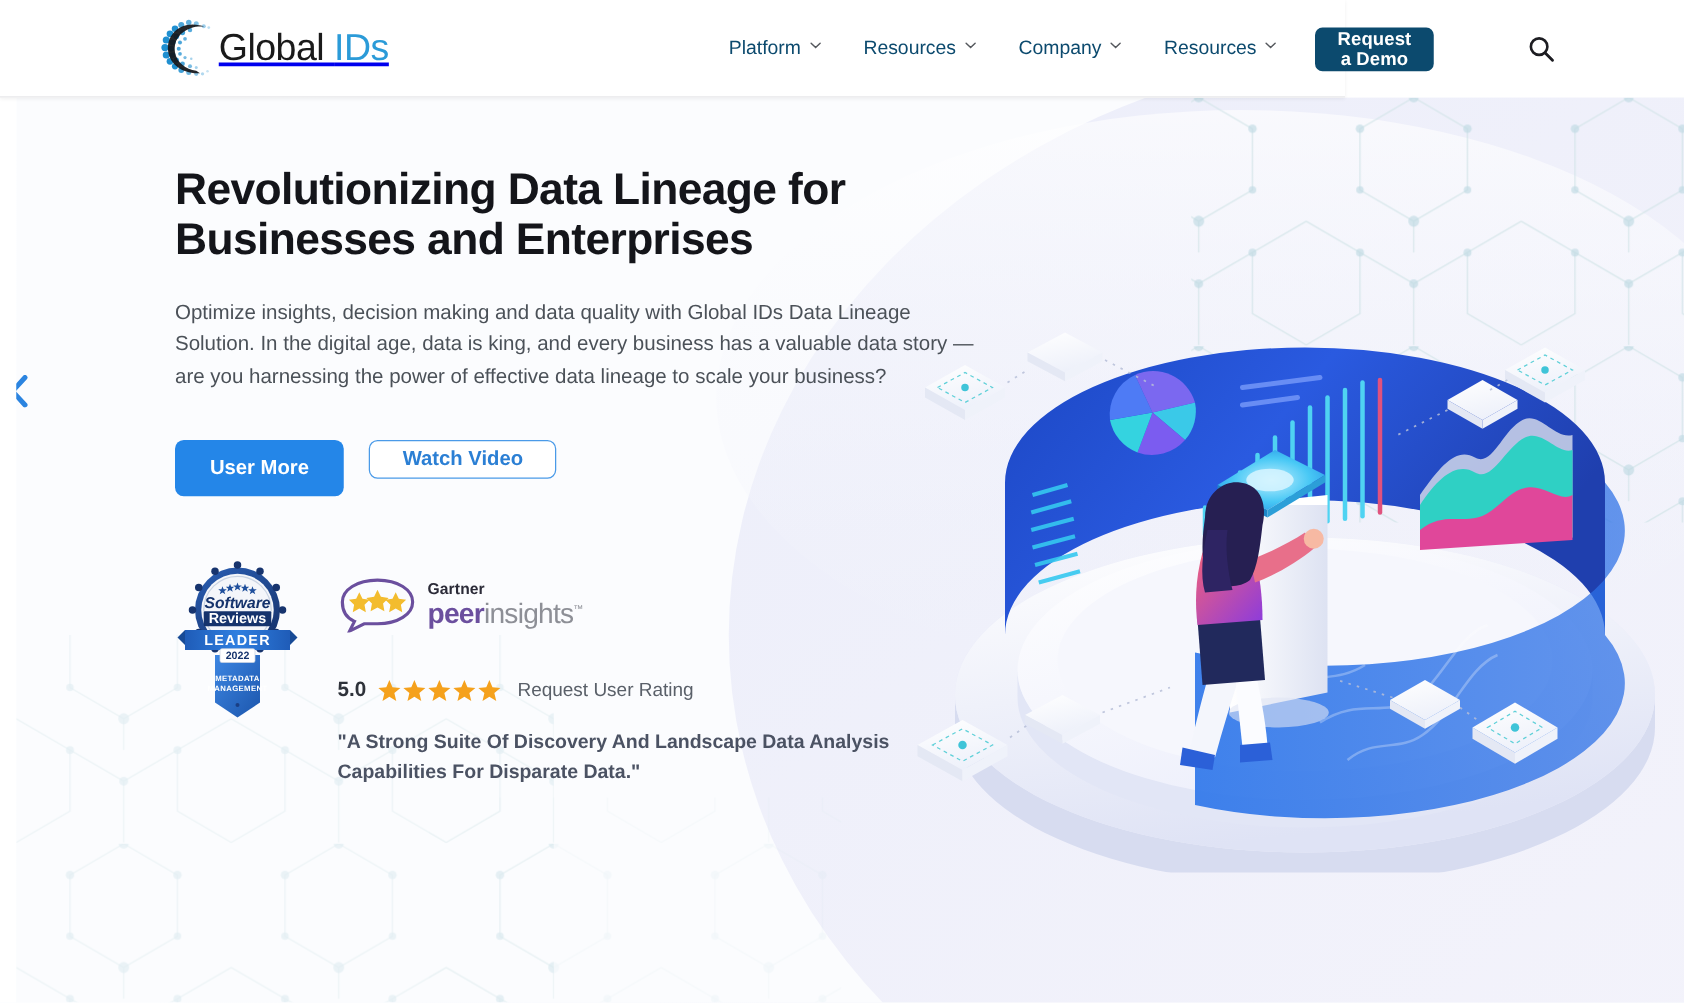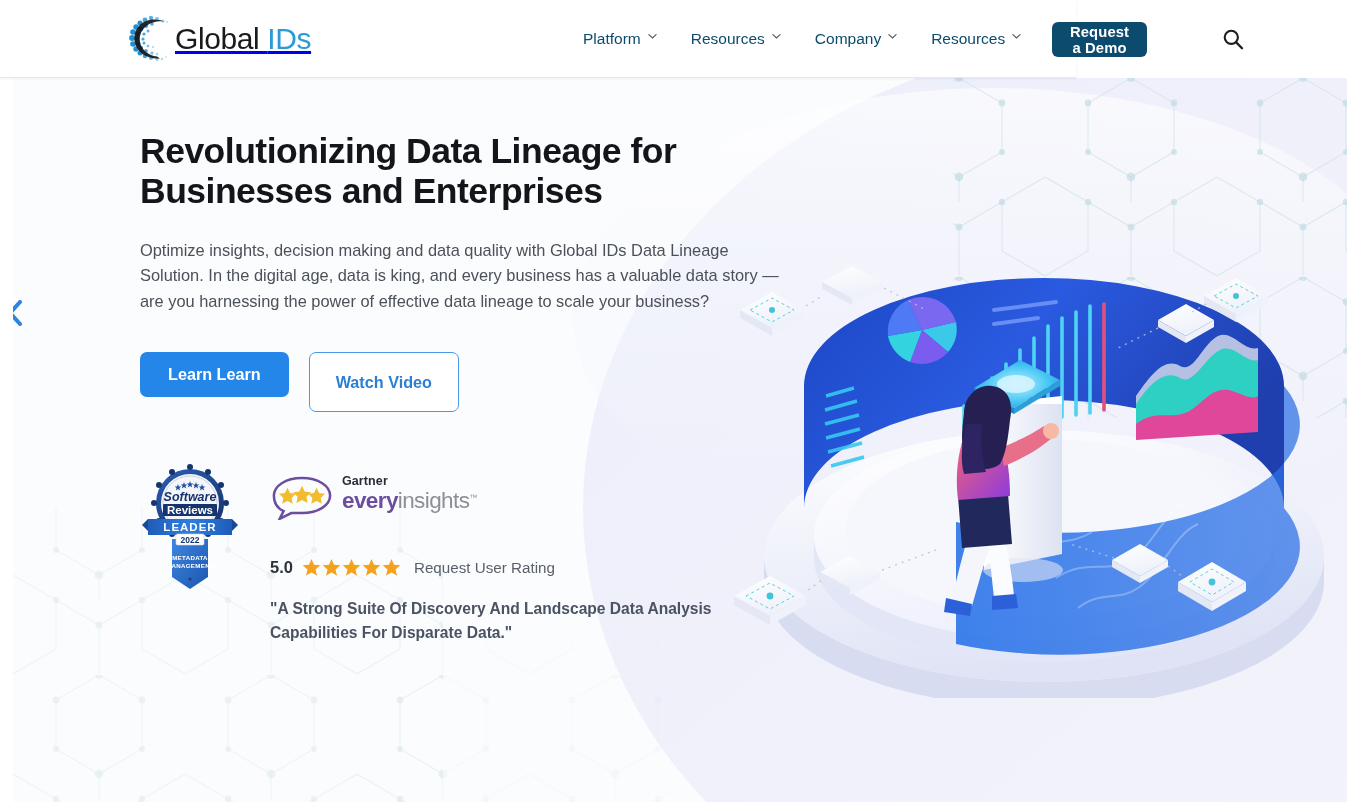--- a/index.html
+++ b/index.html
@@ -80,33 +80,33 @@
   }
 
   .cta-row { display:flex; gap:20px; margin-top:38px; }
   .btn-primary {
     height:45px; padding:0 28px; background:#2486e8; color:#fff;
     border:none; border-radius:7px; font-size:16.2px; font-weight:700;
     cursor:pointer; font-family:"Liberation Sans", sans-serif;
     display:flex; align-items:center; justify-content:center;
   }
   .btn-outline {
-    height:60px; padding:0 26px; background:#ffffff; color:#2b7fd4;
+    height:31px; padding:0 26px; background:#ffffff; color:#2b7fd4;
     border:1.6px solid #4a9ae8; border-radius:7px;
     font-size:16.2px; font-weight:700; cursor:pointer;
     font-family:"Liberation Sans", sans-serif;
     display:flex; align-items:center; justify-content:center;
   }
 
   
   .proof { display:flex; margin-top:55px; align-items:flex-start; }
   .badge-wrap { width:100px; flex:none; margin-top:-6px; }
   .proof-right { margin-left:30px; padding-top:8px; }
 
-  .gartner { display:flex; height:47px; }
+  .gartner { display:flex; align-items:center; height:47px; }
   .gartner-txt { margin-left:8px; line-height:1; }
   .gartner-name {
     font-size:12.5px; font-weight:700; color:#2b2b38;
     letter-spacing:.1px; display:block; margin-bottom:2px;
   }
   .gartner-pi { font-size:22.5px; line-height:1; white-space:nowrap; }
   .gartner-pi .peer { color:#6b4f9e; font-weight:700; letter-spacing:-.6px; }
   .gartner-pi .ins { color:#8d8f96; font-weight:400; letter-spacing:-.6px; }
   .gartner-pi .tm { font-size:8px; color:#8d8f96; vertical-align:super; }
 
@@ -461,21 +461,21 @@
     </svg>
   </div>
 
   <div class="hero-content">
 
     <h1 class="headline">Revolutionizing Data Lineage for Businesses and Enterprises</h1>
 
     <p class="subcopy">Optimize insights, decision making and data quality with Global IDs Data Lineage Solution. In the digital age, data is king, and every business has a valuable data story — are you harnessing the power of effective data lineage to scale your business?</p>
 
     <div class="cta-row">
-      <button class="btn-primary">Learn Learn</button>
+      <button class="btn-primary">User More</button>
       <button class="btn-outline">Watch Video</button>
     </div>
 
     <div class="proof">
 
       <div class="badge-wrap">
         <svg viewBox="0 0 100 140" width="100" height="140">
           <defs>
             <linearGradient id="ribG" x1="0" y1="0" x2="1" y2="0">
               <stop offset="0%" stop-color="#1f5cb8"></stop>
@@ -545,21 +545,21 @@
           <svg viewBox="0 0 66 46" width="64" height="45">
             <path d="M33 3 C50 3 62 11 62 21 C62 31 50 39 33 39 L22 39 L10 45 L14 37 C7 34 4 28 4 21 C4 11 16 3 33 3 Z" fill="none" stroke="#6b4f9e" stroke-width="2.6"></path>
             <g fill="#f3bc2e">
               <polygon points="18,13 20.6,18.4 26.6,19.2 22.3,23.4 23.4,29.4 18,26.5 12.6,29.4 13.7,23.4 9.4,19.2 15.4,18.4"></polygon>
               <polygon points="33,11 35.8,16.8 42.2,17.7 37.6,22.2 38.7,28.6 33,25.6 27.3,28.6 28.4,22.2 23.8,17.7 30.2,16.8"></polygon>
               <polygon points="48,13 50.6,18.4 56.6,19.2 52.3,23.4 53.4,29.4 48,26.5 42.6,29.4 43.7,23.4 39.4,19.2 45.4,18.4"></polygon>
             </g>
           </svg>
           <div class="gartner-txt">
             <span class="gartner-name">Gartner</span>
-            <span class="gartner-pi"><span class="peer">every</span><span class="ins">insights</span><span class="tm">™</span></span>
+            <span class="gartner-pi"><span class="peer">peer</span><span class="ins">insights</span><span class="tm">™</span></span>
           </div>
         </div>
 
         <div class="rating-row">
           <span class="rating-score">5.0</span>
           <span class="stars">
             <svg width="19" height="19" viewBox="0 0 20 20">
                 <polygon points="10,1 12.6,7.2 19.3,7.7 14.2,12.1 15.8,18.7 10,15.1 4.2,18.7 5.8,12.1 0.7,7.7 7.4,7.2" fill="#f5a11c"></polygon>
               </svg>
             <svg width="19" height="19" viewBox="0 0 20 20">

